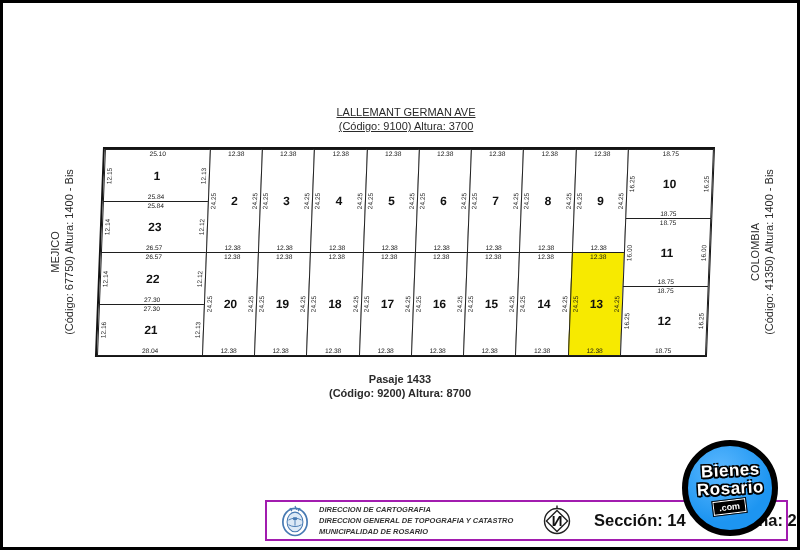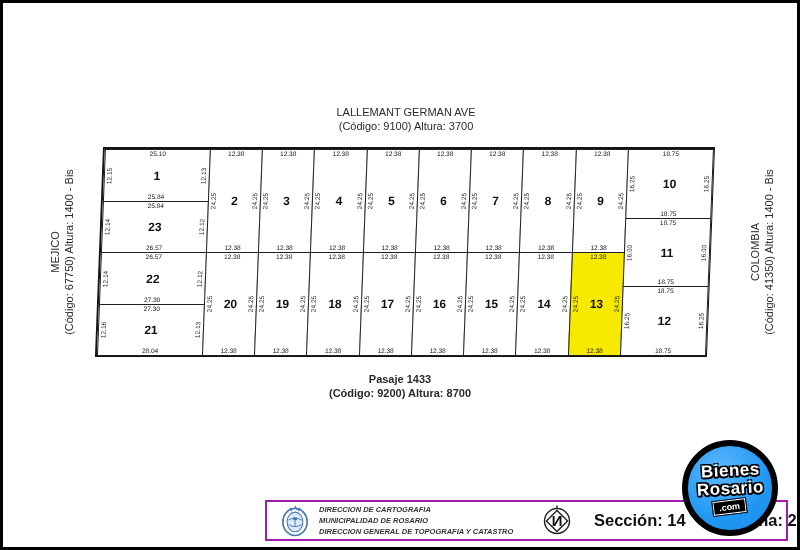--- a/index.html
+++ b/index.html
@@ -3,21 +3,21 @@
 <meta charset="utf-8">
 <style>
   html,body{margin:0;padding:0;background:#fff;}
   body{width:800px;height:550px;position:relative;overflow:hidden;
        font-family:"Liberation Sans","DejaVu Sans",sans-serif;color:#1a1a1a;}
   .frame{position:absolute;inset:0;border:3px solid #000;pointer-events:none;z-index:9;}
 
   
   .street{position:absolute;text-align:center;color:#2a2a2a;line-height:1.3;}
   .street .s-name,.street .s-detail{font-size:11px;}
-  .street-top{left:12px;right:0;top:105px;}
+  .street-top{left:12px;right:0;top:105px;text-decoration:underline;}
   .street-bottom{left:0;right:0;top:372px;font-weight:bold;}
   .street-side{top:252px;transform:translate(-50%,-50%) rotate(-90deg);white-space:nowrap;}
   .street-left{left:62px;}
   .street-right{left:762px;}
 
   
   .plan{position:absolute;left:103px;top:147px;width:608px;height:206px;
         border:2px solid #141414;transform:skewX(-2.2deg);transform-origin:0 0;background:#fff;}
   .lot{position:absolute;border:1px solid #1f1f1f;background:#fff;}
   .lot.hl{background:var(--hl,#f7ea00);}
@@ -246,22 +246,22 @@
   <svg class="crest" width="28" height="32" viewBox="0 0 30 34">
     <path d="M15 1 l1.8 4 M9.5 3 l2.2 3.4 M20.5 3 l-2.2 3.4" stroke="#4679b2" stroke-width="1.2" fill="none"></path>
     <ellipse cx="15" cy="18" rx="13" ry="14.5" fill="none" stroke="#4679b2" stroke-width="1.8"></ellipse>
     <ellipse cx="15" cy="18" rx="8.5" ry="10.5" fill="#dce9f6" stroke="#4679b2" stroke-width="1.1"></ellipse>
     <path d="M8 16 q7 -4 14 0 M8 21 q7 4 14 0" stroke="#4679b2" stroke-width="1" fill="none"></path>
     <path d="M13 13 h4 v3 h-4 z" fill="#4679b2"></path>
     <path d="M15 16 v6" stroke="#4679b2" stroke-width="1"></path>
   </svg>
   <div class="footer-lines">
     <div>DIRECCION DE CARTOGRAFIA</div>
+    <div>DIRECCION GENERAL DE TOPOGRAFIA Y CATASTRO</div>
     <div>MUNICIPALIDAD DE ROSARIO</div>
-    <div>DIRECCION GENERAL DE TOPOGRAFIA Y CATASTRO</div>
   </div>
   <div class="north">
     <svg width="34" height="34" viewBox="0 0 34 34">
       <circle cx="17" cy="17" r="12.5" fill="none" stroke="#222" stroke-width="1.4"></circle>
       <rect x="9.5" y="9.5" width="15" height="15" transform="rotate(45 17 17)" fill="#fff" stroke="#222" stroke-width="1.4"></rect>
       <path d="M17 1.5 L17 4.5" stroke="#222" stroke-width="1.4"></path>
     </svg>
     <span class="n-letter">N</span>
   </div>
   <div class="section-text">

